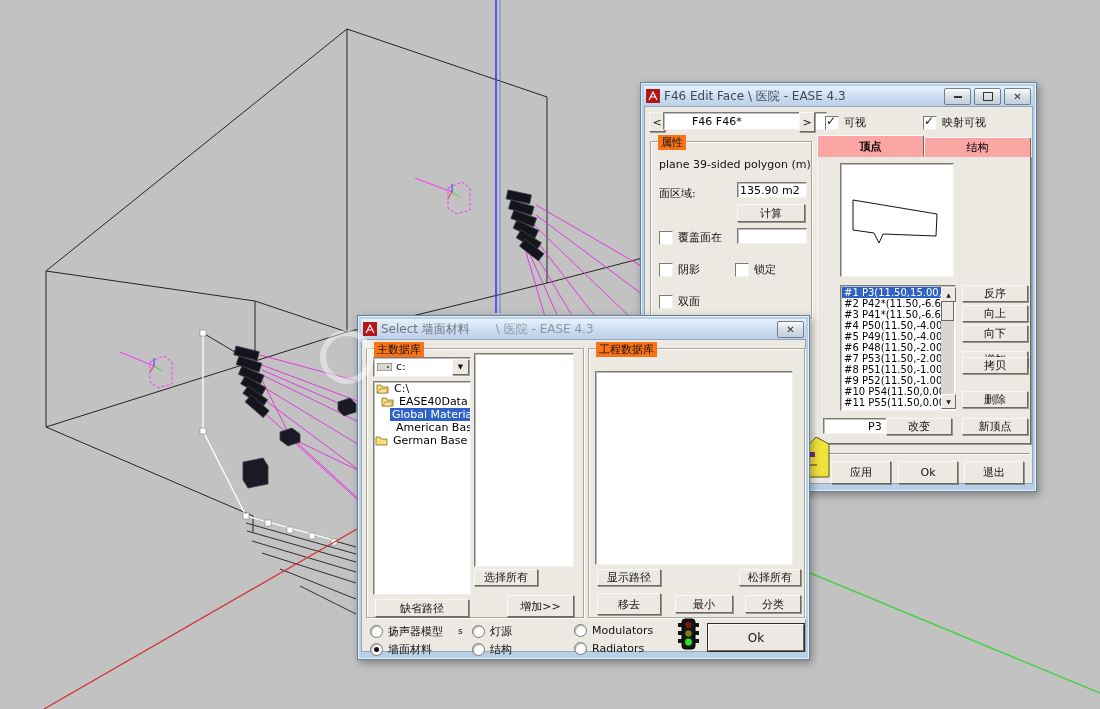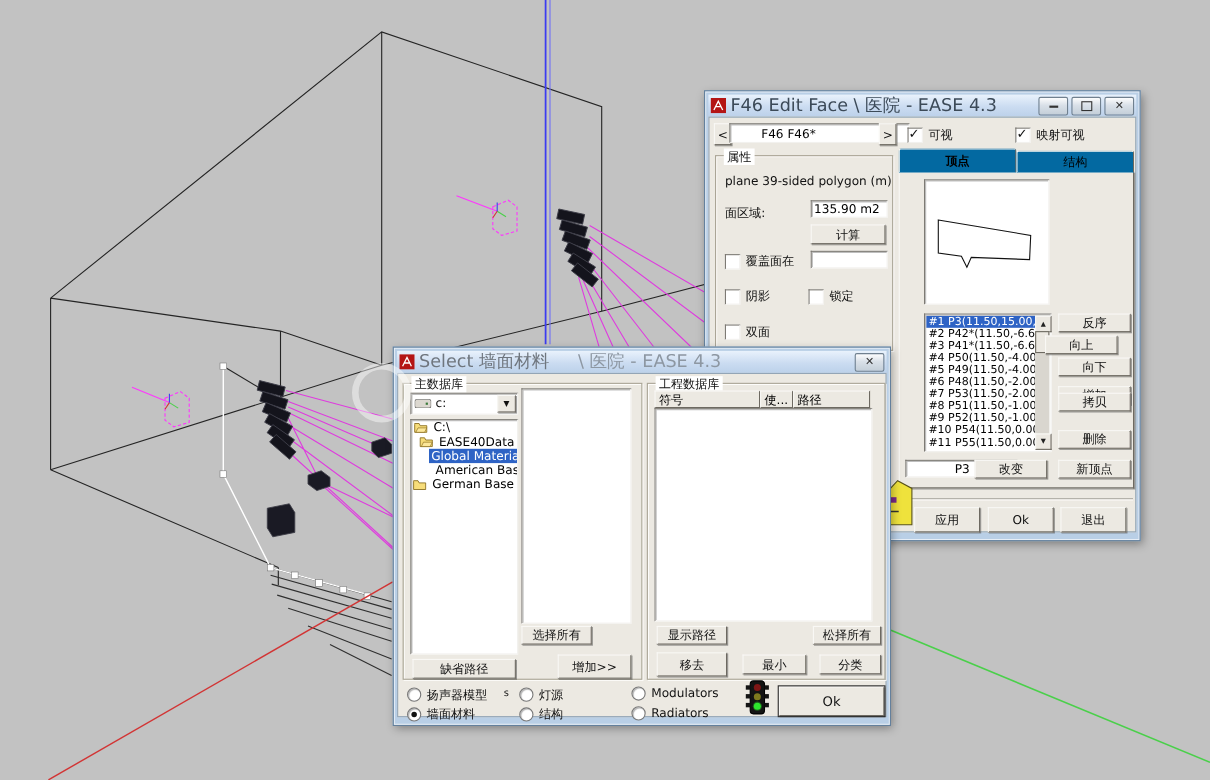--- a/index.html
+++ b/index.html
@@ -5,53 +5,53 @@
   html,body{margin:0;padding:0;width:1100px;height:709px;overflow:hidden;
     font-family:"DejaVu Sans","Liberation Sans",sans-serif;background:#c2c2c2;}
   .abs{position:absolute;}
   #stage{position:relative;width:1100px;height:709px;background:#c2c2c2;overflow:hidden;}
 
   
   .win{position:absolute;background:#b9cfe6;border:1px solid #64809c;
        box-shadow:inset 0 0 0 1px rgba(255,255,255,.65),2px 3px 8px rgba(0,0,0,.35);padding:3px;}
   .titlebar{height:20px;display:flex;align-items:center;
        background:linear-gradient(#e9f2fc,#cbdcf1 55%,#bcd1ea);position:relative;}
-  .title-text{font-size:16px;color:#3c4a58;margin-left:4px;white-space:nowrap;}
+  .title-text{font-size:12px;color:#3c4a58;margin-left:4px;white-space:nowrap;}
   .title-dim{color:#8d97a2;}
   .capbtns{position:absolute;right:2px;top:2px;display:flex;}
   .capbtn{width:25px;height:15px;margin-left:3px;border:1px solid #70808f;border-radius:2px;
        background:linear-gradient(#fdfdfd,#d9e0e8 45%,#c4cfd9);
        display:flex;align-items:center;justify-content:center;font-size:10px;color:#333;}
   .client{position:relative;background:#ece9e2;border:1px solid #93a5b6;}
 
   
   .btn{background:#ece9e2;border:1px solid;border-color:#f9f8f5 #6d6961 #6d6961 #f9f8f5;
        box-shadow:1px 1px 0 rgba(80,80,80,.55);font-size:11px;color:#111;
        display:flex;align-items:center;justify-content:center;white-space:nowrap;}
   .btn-default{outline:1px solid #2b2b2b;}
   .sunken{background:#fff;border:1px solid;border-color:#7d7a74 #f2f1ee #f2f1ee #7d7a74;
        box-shadow:inset 1px 1px 0 rgba(70,70,70,.35);}
   input.sunken{font-family:inherit;font-size:11px;padding:0 2px;outline:none;}
   .groupbox{border:1px solid #aaa596;box-shadow:inset 1px 1px 0 #fdfcfa,1px 1px 0 #fdfcfa;}
-  .grouplabel{position:absolute;top:-7px;left:7px;background:#ffffff;padding:0 3px;font-size:11px;color:#111;}
+  .grouplabel{position:absolute;top:-7px;left:7px;background:#f97316;padding:0 3px;font-size:11px;color:#111;}
   .lbl{font-size:11px;color:#111;white-space:nowrap;}
   .cb{width:12px;height:12px;background:#fff;border:1px solid;
       border-color:#7d7a74 #f2f1ee #f2f1ee #7d7a74;display:inline-block;position:relative;}
   .cb.on::after{content:"✓";position:absolute;left:0px;top:-3px;font-size:12px;color:#111;}
   .cbrow{display:flex;align-items:center;gap:5px;position:absolute;}
   .radio{width:11px;height:11px;border-radius:50%;background:#fff;border:1px solid #777;
       box-shadow:inset 1px 1px 1px rgba(0,0,0,.3);display:inline-block;position:relative;}
   .radio.on::after{content:"";position:absolute;left:3px;top:3px;width:5px;height:5px;border-radius:50%;background:#111;}
   .list-row{height:11px;line-height:11px;font-size:10px;white-space:nowrap;overflow:hidden;padding-left:2px;color:#000;}
   .list-row.sel{background:#2e63c5;color:#fff;}
   .tree-row{height:13px;line-height:13px;font-size:11px;white-space:nowrap;display:flex;align-items:center;gap:3px;color:#000;}
   .tree-row .tlabel{padding:0 2px;}
   .tree-row.sel .tlabel{background:#2e63c5;color:#fff;}
   .tab{height:18px;padding:0 14px;font-size:11px;display:flex;align-items:center;
-      background:#0369a1;border:1px solid;border-color:#f9f8f5 #6d6961 transparent #f9f8f5;
+      background:#fca5a5;border:1px solid;border-color:#f9f8f5 #6d6961 transparent #f9f8f5;
       border-radius:2px 2px 0 0;}
   .tab.active{font-weight:bold;height:20px;margin-top:-2px;z-index:2;}
   .tabbody{background:#ece9e2;border:1px solid;border-color:#f9f8f5 #6d6961 #6d6961 #f9f8f5;
       box-shadow:1px 1px 0 rgba(80,80,80,.55);}
   .hdrcell{background:#ece9e2;border:1px solid;border-color:#f9f8f5 #6d6961 #6d6961 #f9f8f5;
       font-size:11px;display:flex;align-items:center;padding:0 3px;height:16px;box-sizing:border-box;}
   .sb{position:absolute;right:1px;top:1px;bottom:1px;width:13px;background:#d9d6cf;}
   .sb-btn{position:absolute;left:0;width:13px;height:13px;background:#ece9e2;border:1px solid;
       border-color:#f9f8f5 #6d6961 #6d6961 #f9f8f5;font-size:6px;display:flex;align-items:center;justify-content:center;color:#222;}
   .divider{height:0;border-top:1px solid #9d9a93;border-bottom:1px solid #fdfcfa;}
@@ -233,21 +233,21 @@
               <div class="list-row">#11  P55(11.50,0.00,0.60)</div>
             </div>
             <div class="sb">
               <div class="sb-btn" style="top:0">▲</div>
               <div class="abs" style="left:0;top:14px;width:13px;height:20px;background:#ece9e2;border:1px solid #6d6961;box-sizing:border-box"></div>
               <div class="sb-btn" style="bottom:0;top:auto">▼</div>
             </div>
           </div>
 
           <div class="btn abs" style="left:144px;top:128px;width:64px;height:15px">反序</div>
-          <div class="btn abs" style="left:132px;top:148px;width:64px;height:15px">向上</div>
+          <div class="btn abs" style="left:144px;top:148px;width:64px;height:15px">向上</div>
           <div class="btn abs" style="left:144px;top:168px;width:64px;height:15px">向下</div>
           <div class="btn abs" style="left:144px;top:194px;width:64px;height:15px">增加</div>
           <div class="btn abs" style="left:144px;top:200px;width:64px;height:15px">拷贝</div>
           <div class="btn abs" style="left:144px;top:234px;width:64px;height:15px">删除</div>
           <div class="btn abs" style="left:144px;top:261px;width:64px;height:15px">新顶点</div>
           <input class="sunken abs" style="left: 5px; top: 261px; width: 54px; height: 14px; padding-left: 44px;" value="P3">
           <div class="btn abs" style="left:68px;top:261px;width:64px;height:15px">改变</div>
         </div>
       </div>
 
@@ -327,25 +327,20 @@
         </div>
         <div class="btn abs" style="left:8px;top:250px;width:92px;height:16px">缺省路径</div>
 
         <div class="sunken abs" style="left:107px;top:4px;width:98px;height:212px;background:#fff"></div>
         <div class="btn abs" style="left:107px;top:220px;width:62px;height:15px">选择所有</div>
         <div class="btn abs" style="left:140px;top:246px;width:65px;height:20px">增加&gt;&gt;</div>
       </div>
 
       <div class="groupbox abs" style="left:226px;top:8px;width:215px;height:268px">
         <span class="grouplabel">工程数据库</span>
-        <div class="abs" style="left:6px;top:6px;display:flex">
-          <div class="hdrcell" style="width:96px">符号</div>
-          <div class="hdrcell" style="width:30px">使...</div>
-          <div class="hdrcell" style="width:70px">路径</div>
-        </div>
         <div class="sunken abs" style="left:6px;top:22px;width:196px;height:192px;background:#fff"></div>
         <div class="btn abs" style="left:8px;top:220px;width:62px;height:15px">显示路径</div>
         <div class="btn abs" style="left:150px;top:220px;width:60px;height:15px">松择所有</div>
         <div class="btn abs" style="left:8px;top:244px;width:62px;height:20px">移去</div>
         <div class="btn abs" style="left:86px;top:246px;width:56px;height:16px">最小</div>
         <div class="btn abs" style="left:156px;top:246px;width:54px;height:16px">分类</div>
       </div>
 
       <div class="cbrow" style="left:8px;top:284px">
         <span class="radio"></span>

